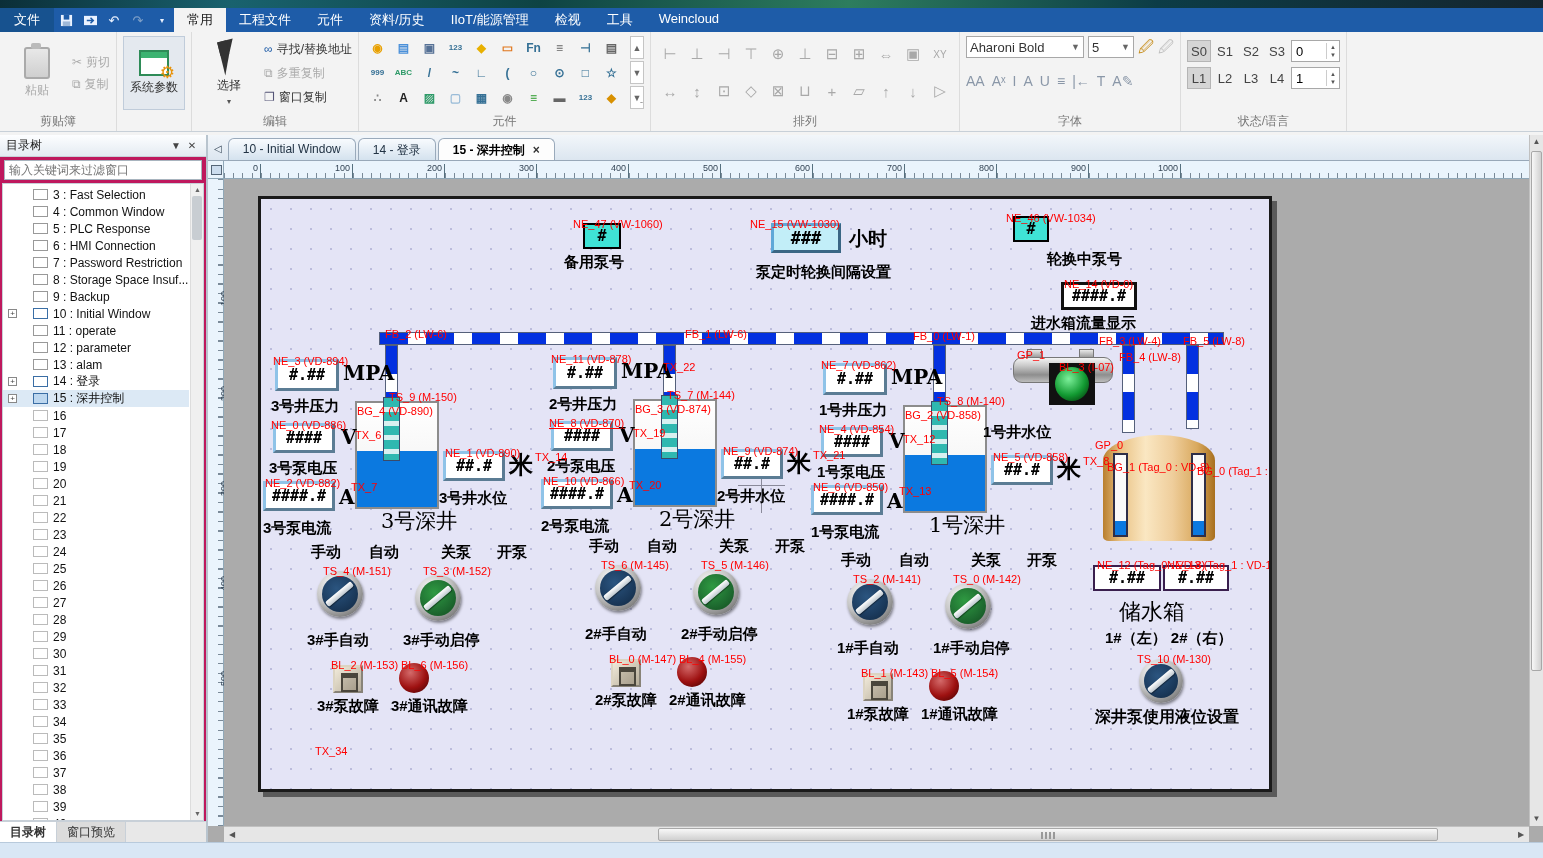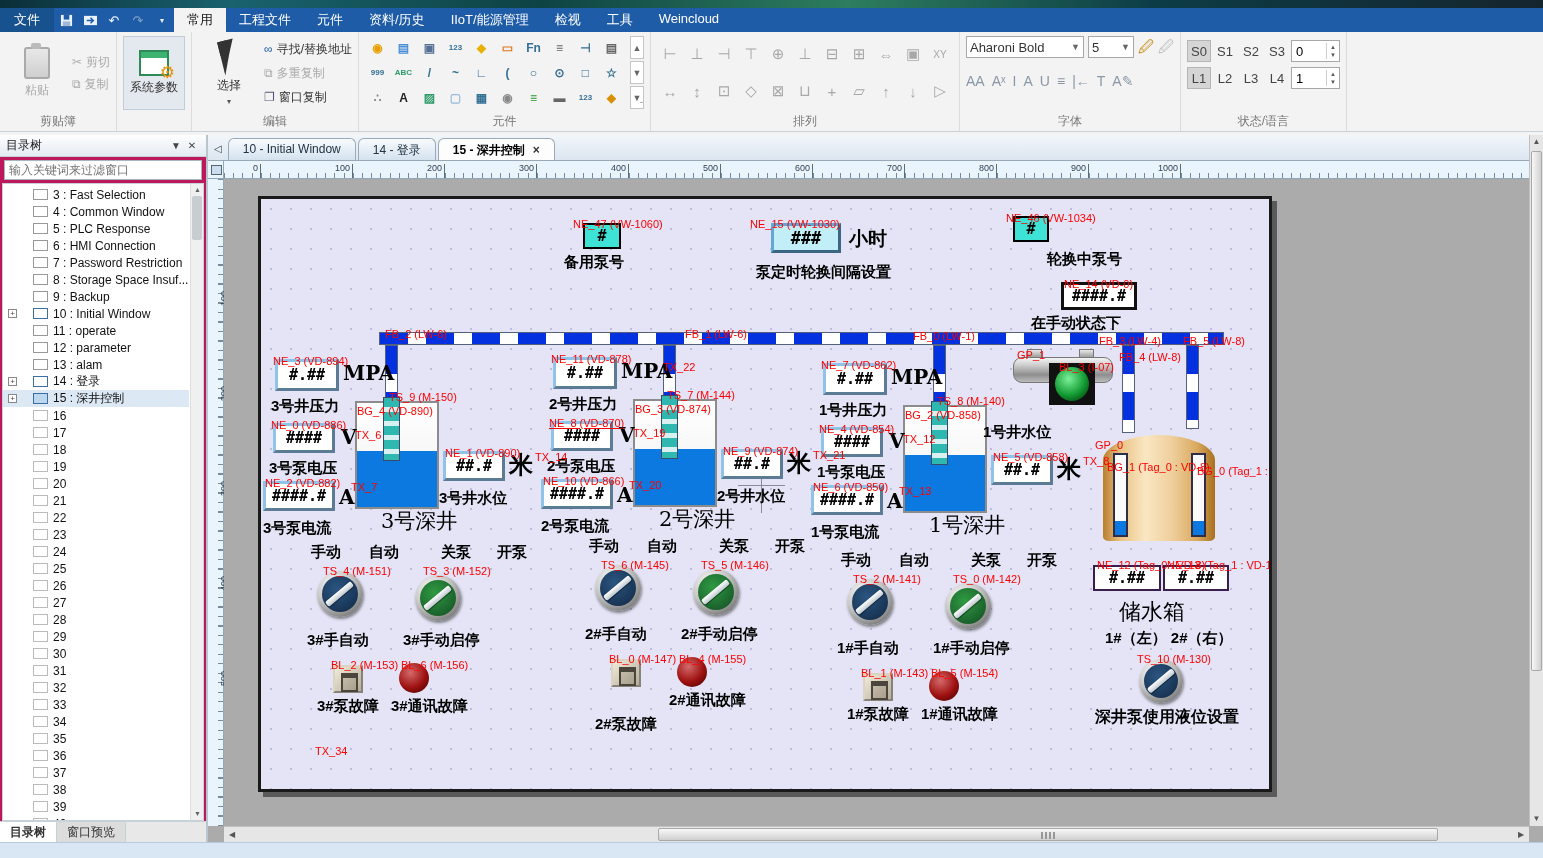--- a/index.html
+++ b/index.html
@@ -596,21 +596,21 @@
             <div class="cap" style="left: 303px; top: 54px;">备用泵号</div>
             <div class="rtag" style="left: 489px; top: 19px;">NE_15 (VW-1030)</div>
             <div class="disp sky" style="left: 510px; top: 24px; width: 70px; height: 30px;">###</div>
             <div class="cap kai" style="left: 588px; top: 27px; font-size: 19px;">小时</div>
             <div class="cap" style="left: 483px; top: 64px; margin-left: 12px;">泵定时轮换间隔设置</div>
             <div class="rtag" style="left: 745px; top: 13px;">NE_46 (VW-1034)</div>
             <div class="disp cyan" style="left: 752px; top: 17px; width: 36px; height: 26px;">#</div>
             <div class="cap" style="left: 786px; top: 51px;">轮换中泵号</div>
             <div class="rtag" style="left: 803px; top: 79px;">NE_14 (VD-0)</div>
             <div class="disp blackbox" style="left: 800px; top: 83px; width: 76px; height: 28px;">####.#</div>
-            <div class="cap" style="left: 770px; top: 115px;">在手动状态下</div>
+            <div class="cap" style="left: 770px; top: 115px;">进水箱流量显示</div>
             <div style="position: absolute; left: 2px; top: 150px; width: 276px; height: 190px;">
               <div class="rtag" style="left: 10px; top: 6px;">NE_3 (VD-894)</div>
               <div class="disp" style="left: 12px; top: 10px; width: 64px; height: 32px;">#.##</div>
               <div class="unit" style="left: 80px; top: 12px;">MPA</div>
               <div class="cap" style="left: 8px; top: 48px;">3号井压力</div>
               <div class="rtag" style="left: 8px; top: 70px;">NE_0 (VD-886)</div>
               <div class="disp" style="left: 10px; top: 74px; width: 62px; height: 30px;">####</div>
               <div class="unit" style="left: 78px; top: 76px;">V</div>
               <div class="rtag" style="left: 92px; top: 80px;">TX_6</div>
               <div class="cap" style="left: 6px; top: 110px;">3号泵电压</div>
@@ -715,21 +715,21 @@
               <div class="rtag" style="left: 18px; top: 24px;">TS_6 (M-145)</div>
               <div class="rtag" style="left: 118px; top: 24px;">TS_5 (M-146)</div>
               <div class="knob" style="left: 12px; top: 30px; width: 46px; height: 46px;"></div>
               <div class="knob green" style="left: 110px; top: 34px; width: 46px; height: 46px;"></div>
               <div class="cap" style="left: 2px; top: 90px;">2#手自动</div>
               <div class="cap" style="left: 98px; top: 90px;">2#手动启停</div>
               <div class="rtag" style="left: 26px; top: 118px;">BL_0 (M-147)</div>
               <div class="rtag" style="left: 96px; top: 118px;">BL_4 (M-155)</div>
               <div class="sqbtn" style="left: 28px; top: 124px; width: 30px; height: 28px;"></div>
               <div class="lamp" style="left: 94px; top: 122px; width: 30px; height: 30px;"></div>
-              <div class="cap" style="left: 12px; top: 156px; margin-top: 24px;">2#泵故障</div>
+              <div class="cap" style="left: 12px; top: 156px;">2#泵故障</div>
               <div class="cap" style="left: 86px; top: 156px;">2#通讯故障</div>
             </div>
             <div style="position: absolute; left: 574px; top: 350px; width: 250px; height: 190px;">
               <div class="cap" style="left: 6px; top: 2px;">手动</div>
               <div class="cap" style="left: 64px; top: 2px;">自动</div>
               <div class="cap" style="left: 136px; top: 2px;">关泵</div>
               <div class="cap" style="left: 192px; top: 2px;">开泵</div>
               <div class="rtag" style="left: 18px; top: 24px;">TS_2 (M-141)</div>
               <div class="rtag" style="left: 118px; top: 24px;">TS_0 (M-142)</div>
               <div class="knob" style="left: 12px; top: 30px; width: 46px; height: 46px;"></div>

